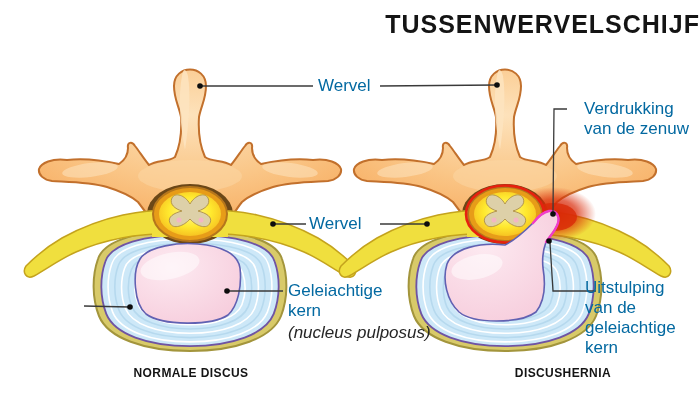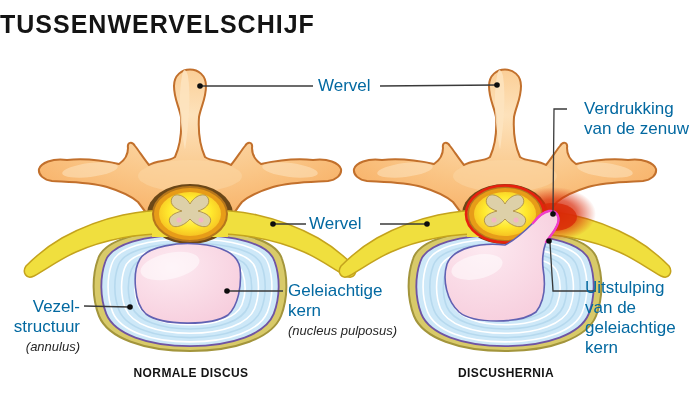--- a/index.html
+++ b/index.html
@@ -4,28 +4,28 @@
 <style>
   html,body{margin:0;padding:0;background:#fff;}
   #canvas{position:relative;width:700px;height:406px;background:#ffffff;overflow:hidden;
           font-family:"Liberation Sans",sans-serif;}
   .figure{position:absolute;width:320px;height:310px;overflow:visible;}
   #fig-normal{left:32px;top:54px;}
   #fig-hernia{left:347px;top:54px;}
   #leader-overlay{position:absolute;left:0;top:0;width:700px;height:406px;pointer-events:none;z-index:5;}
   .lbl{position:absolute;font-size:17px;line-height:1.18;font-weight:400;color:#0369a1;
        white-space:pre-line;z-index:6;}
-  .lbl-sub{font-size:13px;font-style:italic;font-weight:400;color:#262626;margin-top:2px;
+  .lbl-sub{font-size:17px;font-style:italic;font-weight:400;color:#262626;margin-top:2px;
            white-space:pre-line;}
-  #page-title{position:absolute;left:0;top:10px;width:700px;text-align:left;
+  #page-title{position:absolute;left:0;top:10px;width:700px;text-align:right;
               font-size:25px;font-weight:700;letter-spacing:1px;color:#141414;z-index:6;}
   .caption{position:absolute;top:366px;width:210px;text-align:center;
            font-size:12px;font-weight:700;letter-spacing:0.4px;color:#141414;z-index:6;}
   #caption-normal{left:86px;}
-  #caption-hernia{left:401px;}
+  #caption-hernia{left:401px;text-align:right;}
   #label-wervel{left:318px;top:76px;}
   #label-zenuw{left:309px;top:214px;}
   #label-verdrukking{left:584px;top:99px;}
   #label-geleiachtige{left:288px;top:281px;z-index:6;position:absolute;}
   #label-vezel{left:0px;top:297px;width:80px;text-align:right;z-index:6;position:absolute;}
   #label-uitstulping{left:585px;top:278px;}
 </style>
 </head>
 <body>
 
@@ -209,25 +209,20 @@
 
   <div class="lbl" id="label-verdrukking">Verdrukking
 van de zenuw</div>
 
   <div id="label-geleiachtige">
     <div class="lbl" style="position:static">Geleiachtige
 kern</div>
     <div class="lbl-sub">(nucleus pulposus)</div>
   </div>
 
-  <div id="label-vezel">
-    <div class="lbl" style="position:static">Vezel-
-structuur</div>
-    <div class="lbl-sub">(annulus)</div>
-  </div>
 
   <div class="lbl" id="label-uitstulping">Uitstulping
 van de
 geleiachtige
 kern</div>
 
   <div class="caption" id="caption-normal">NORMALE DISCUS</div>
 
   <div class="caption" id="caption-hernia">DISCUSHERNIA</div>
 

